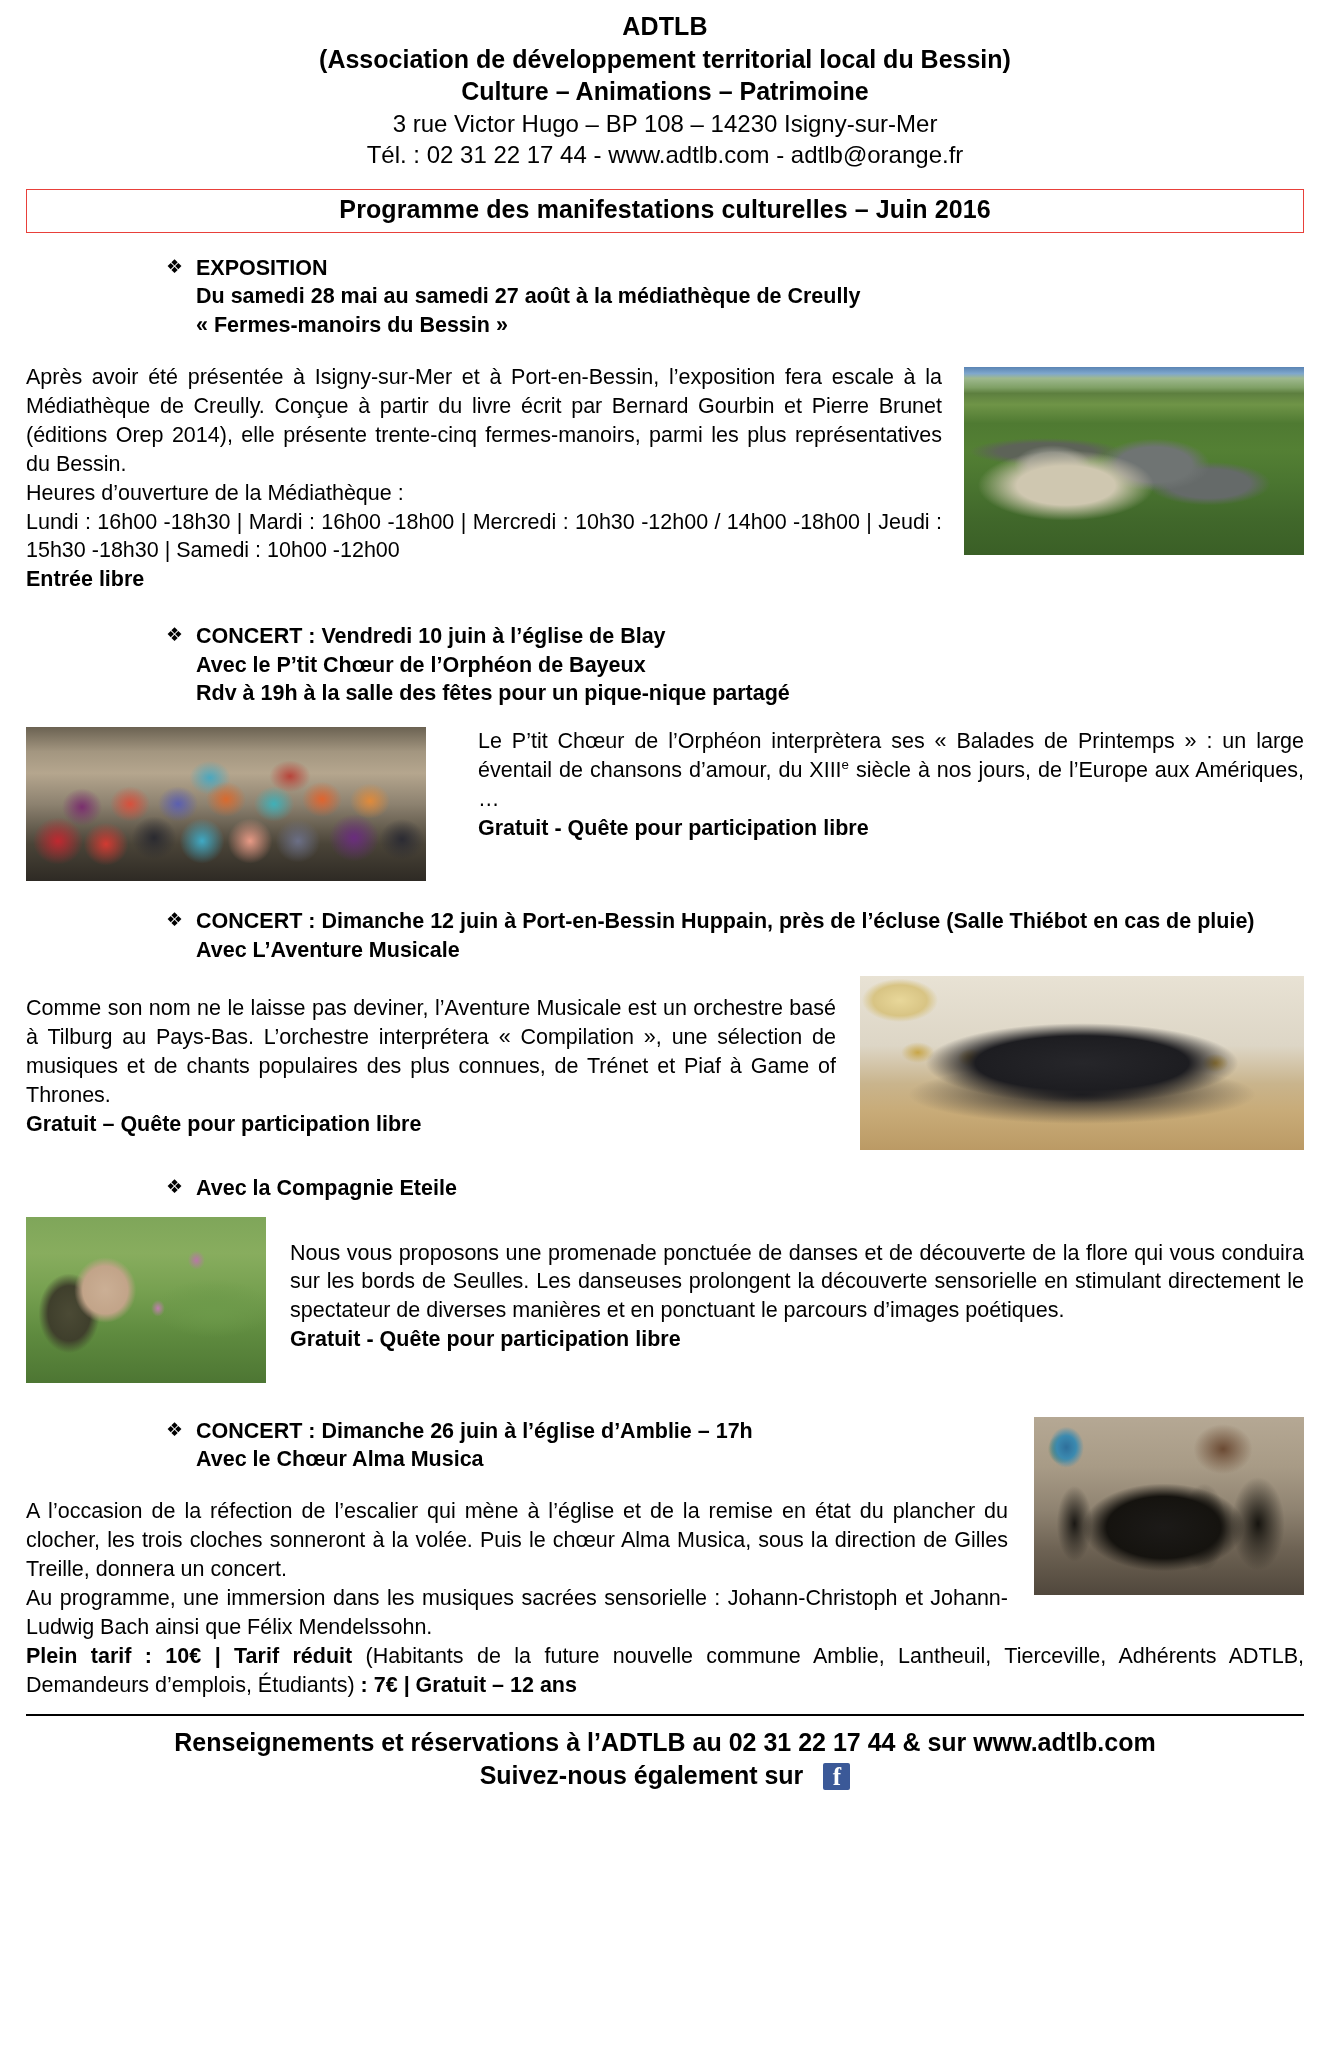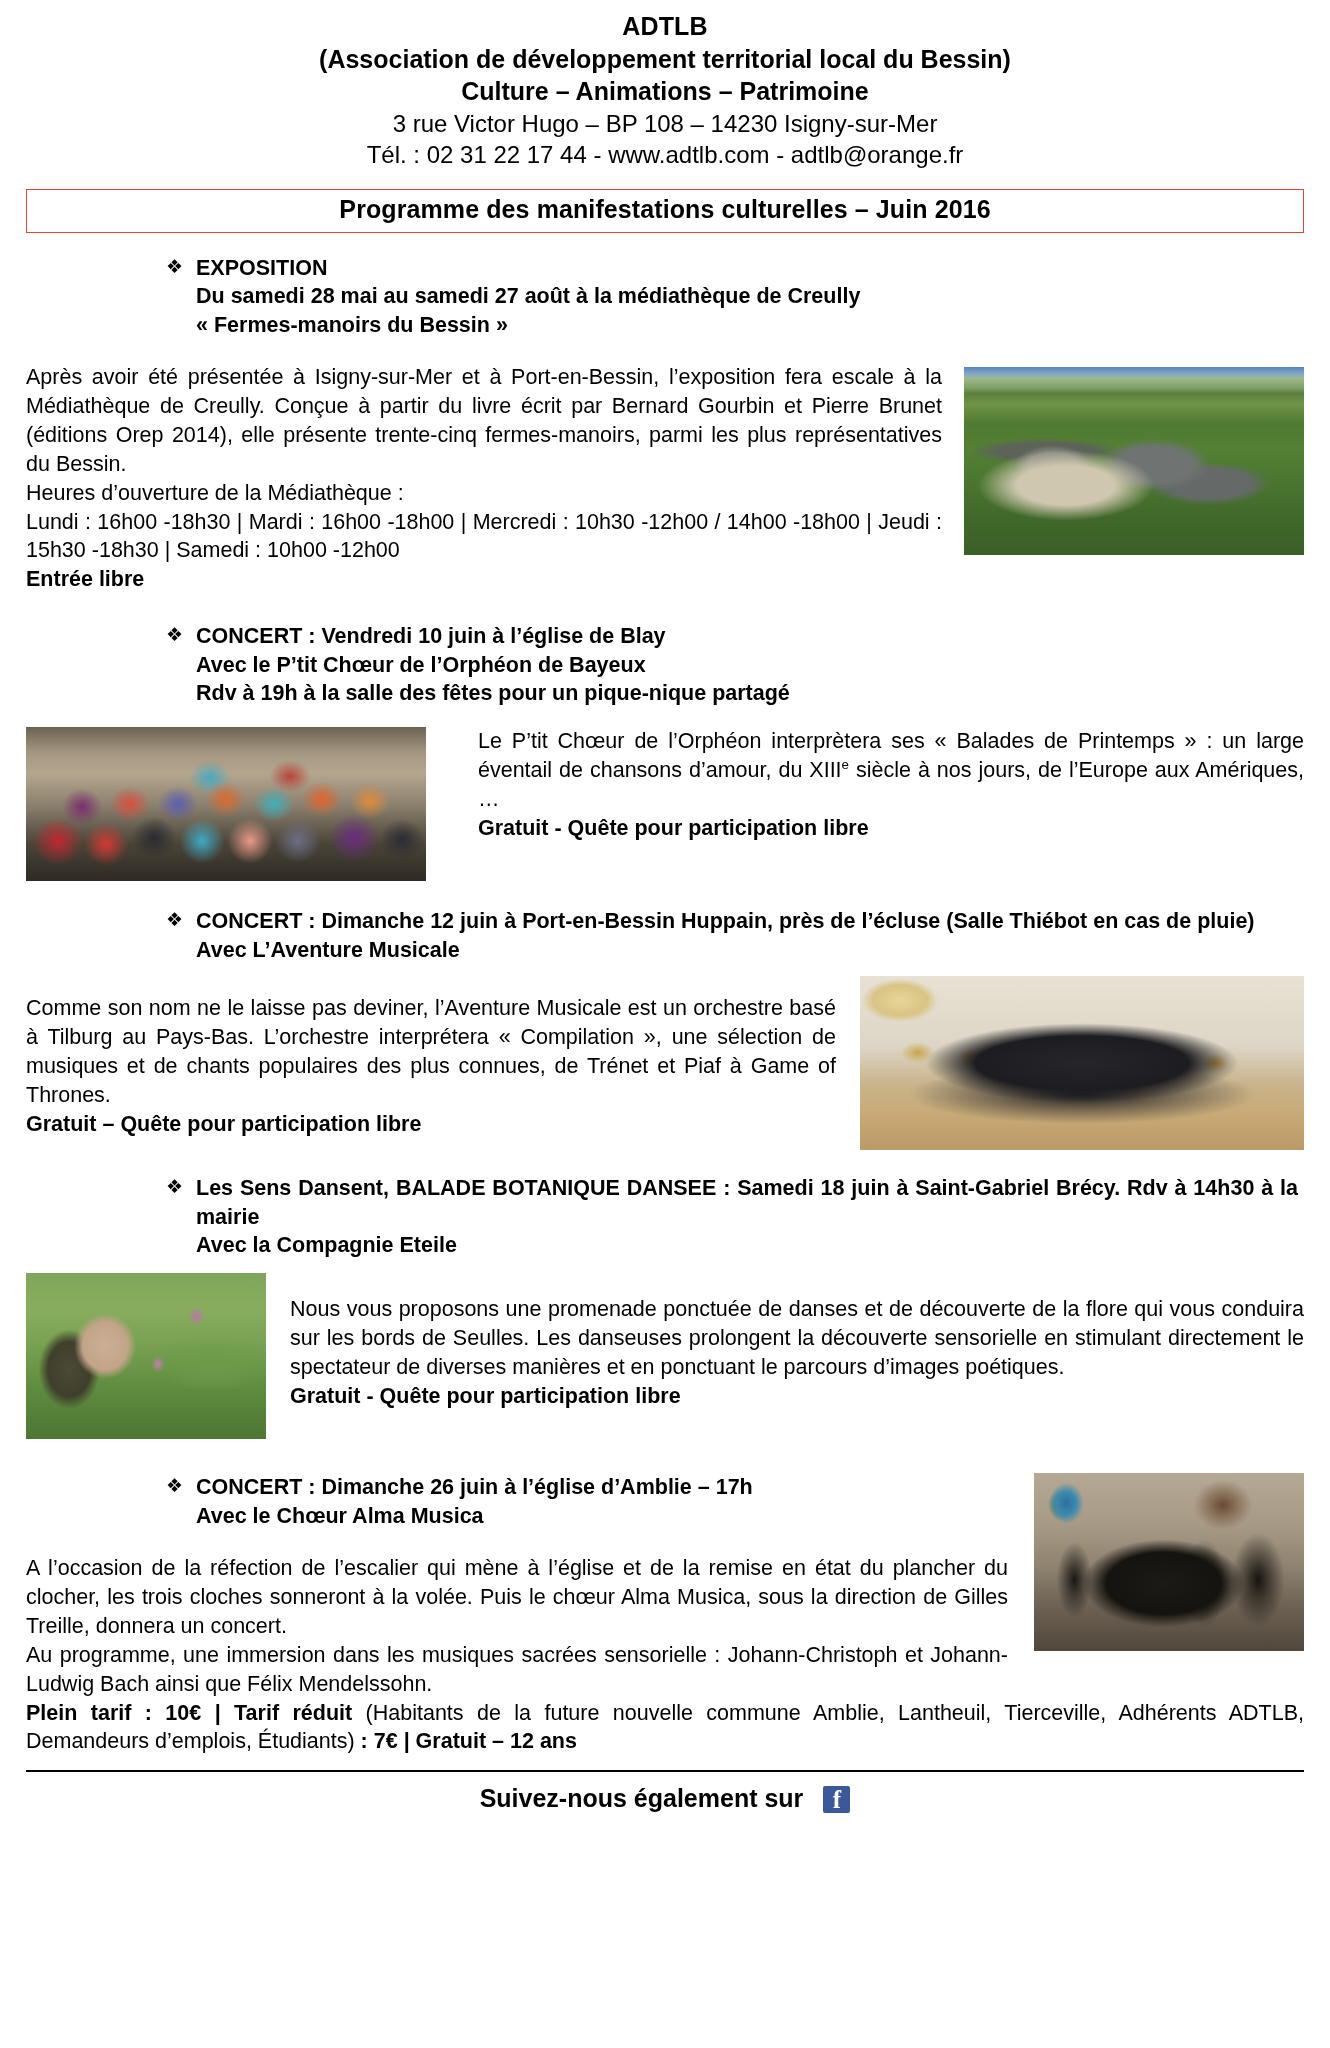--- a/index.html
+++ b/index.html
@@ -253,21 +253,20 @@
         <div class="body-copy nj b">Gratuit – Quête pour participation libre</div>
       </div>
       <div class="photo ph-orchestra" style="width:444px; height:174px;"></div>
     </div>
   </div>
 
   <div style="margin-top:24px;">
     <div class="item-head" style="padding-left:140px; padding-right:6px;">
       <span class="bullet">❖</span>
       <span class="head-lines">
-        <div class="jl">Les Sens Dansent, BALADE BOTANIQUE DANSEE : Samedi 18 juin à Saint-Gabriel Brécy. Rdv à 14h30 à la mairie</div>
         <div>Avec la Compagnie Eteile</div>
       </span>
     </div>
 
     <div class="row" style="margin-top:14px; align-items:flex-start;">
       <div class="photo ph-botanic" style="width:240px; height:166px;"></div>
       <div style="flex:1 1 auto; padding-left:24px; padding-top:22px;">
         <div class="body-copy">Nous vous proposons une promenade ponctuée de danses et de découverte de la flore qui vous conduira sur les bords de Seulles. Les danseuses prolongent la découverte sensorielle en stimulant directement le spectateur de diverses manières et en ponctuant le parcours d’images poétiques.</div>
         <div class="body-copy nj b">Gratuit - Quête pour participation libre</div>
       </div>
@@ -288,19 +287,20 @@
         <div class="body-copy">Au programme, une immersion dans les musiques sacrées sensorielle : Johann-Christoph et Johann-Ludwig Bach ainsi que Félix Mendelssohn.</div>
       </div>
       <div class="photo ph-church-choir" style="width:270px; height:178px;"></div>
     </div>
 
     <div class="body-copy" style="margin-top:0;"><span class="b">Plein tarif : 10€ | Tarif réduit</span><span> (Habitants de la future nouvelle commune Amblie, Lantheuil, Tierceville, Adhérents ADTLB, Demandeurs d’emplois, Étudiants)</span><span class="b"> : 7€ | Gratuit – 12 ans</span></div>
   </div>
 
   <div class="footer-rule"></div>
   <div class="footer">
+    <div class="footer-l1">Renseignements et réservations à l’ADTLB au 02 31 22 17 44 &amp; sur www.adtlb.com</div>
     <div class="footer-l2">
       <span>Suivez-nous également sur</span>
       <span class="fb"></span>
     </div>
   </div>
 
 </div>
 
 </body></html>

